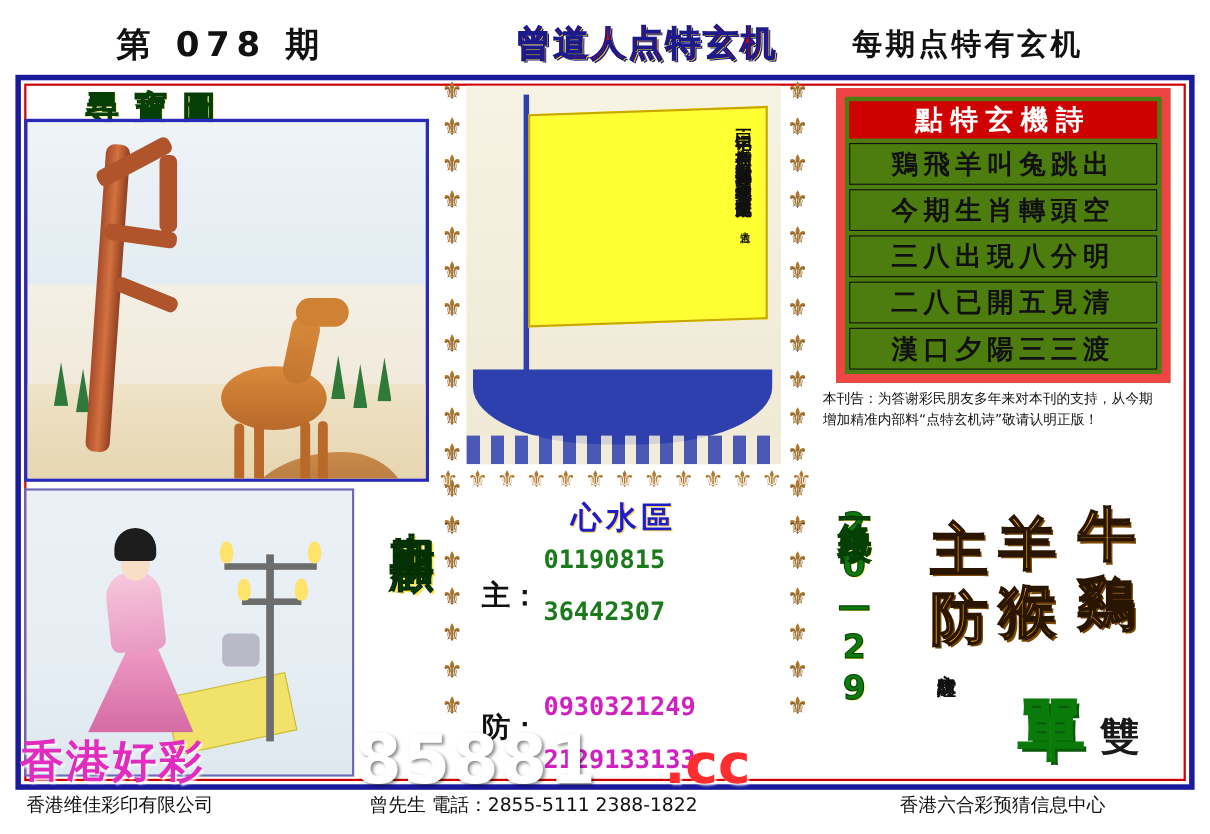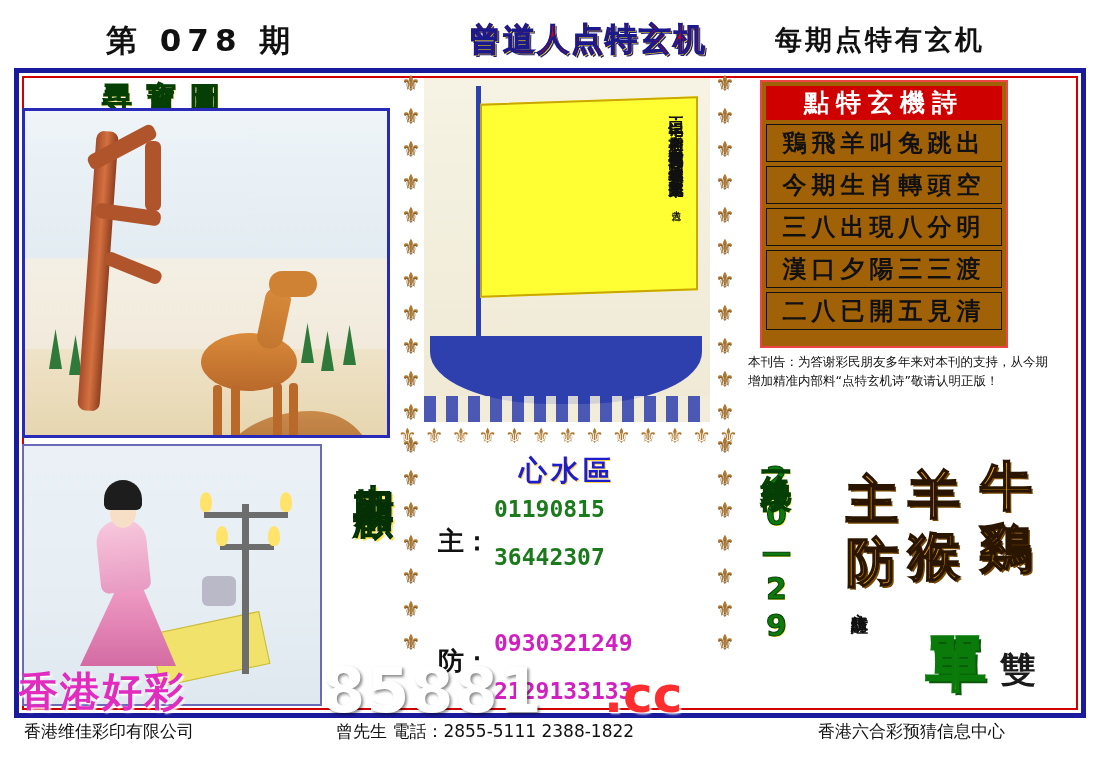--- a/index.html
+++ b/index.html
@@ -76,21 +76,20 @@
   .xunbaotu-label {
     position: absolute;
     left: 78px; top: 78px;
     font-size: 30px;
     font-weight: bold;
     letter-spacing: 14px;
     color: #0b8a0b;
     -webkit-text-stroke: 1px #063f06;
     text-shadow: 1px 1px 0 #ffe44d;
     font-family: "DejaVu Sans", sans-serif;
-    margin-left: 24px;
   }
   .pic1 {
     position: absolute;
     left: 22px; top: 108px;
     width: 368px; height: 330px;
     border: 3px solid #2a2ab8;
     background: linear-gradient(#eef4f8 0%, #e3ecf2 45%, #f4efe4 46%, #efe6d4 100%);
     box-sizing: border-box;
     overflow: hidden;
   }
@@ -231,23 +230,23 @@
   }
   .nr1 { left: 494px; top: 496px; color: #1b7a1b; }
   .nr2 { left: 494px; top: 544px; color: #1b7a1b; }
   .nr3 { left: 494px; top: 630px; color: #d020c0; }
   .nr4 { left: 494px; top: 678px; color: #d020c0; }
 
   
   .poem-box {
     position: absolute;
     left: 760px; top: 80px;
-    width: 248px; height: 268px;
-    border: 2px solid #ef4444;
-    background: #a16207;
+    width: 304px; height: 268px;
+    border: 8px solid #ef4444;
+    background: #4d7c0f;
     box-sizing: border-box;
   }
   .poem-head {
     margin: 4px;
     height: 34px;
     background: #cf0000;
     color: #ffffff;
     font-size: 25px;
     font-weight: bold;
     letter-spacing: 7px;
@@ -634,22 +633,22 @@
     <span>13</span>
     <span>31</span>
     <span>33</span>
   </div>
 
   <div class="poem-box">
     <div class="poem-head">點特玄機詩</div>
     <div class="poem-line">鶏飛羊叫兔跳出</div>
     <div class="poem-line">今期生肖轉頭空</div>
     <div class="poem-line">三八出現八分明</div>
+    <div class="poem-line">二八已開五見清</div>
     <div class="poem-line">漢口夕陽三三渡</div>
-    <div class="poem-line">二八已開五見清</div>
   </div>
 
   <div class="notice">本刊告：为答谢彩民朋友多年来对本刊的支持，从今期增加精准内部料“点特玄机诗”敬请认明正版！</div>
 
   <div class="jue-sha">绝杀一段20—29</div>
   <div class="zhu-lv">主綠防紅</div>
 
   <div class="big-ch bc-zhu">主</div>
   <div class="big-ch bc-yang">羊</div>
   <div class="big-ch bc-niu">牛</div>

